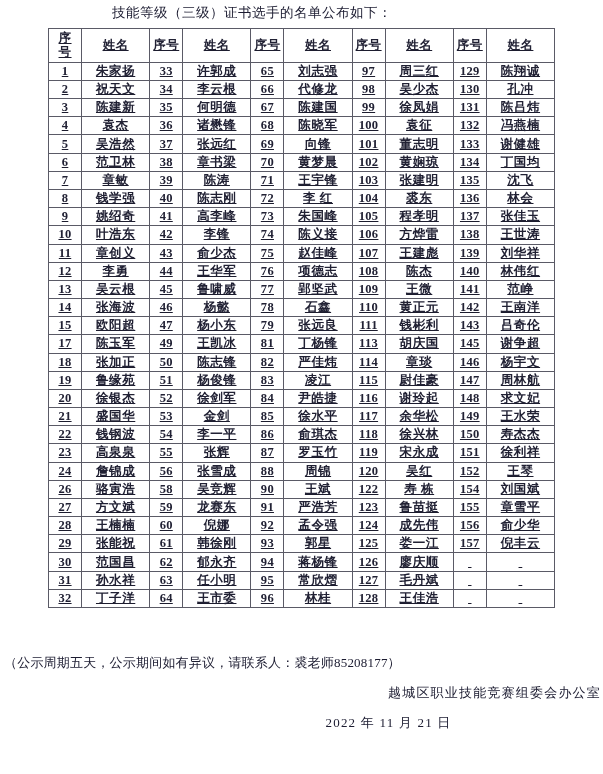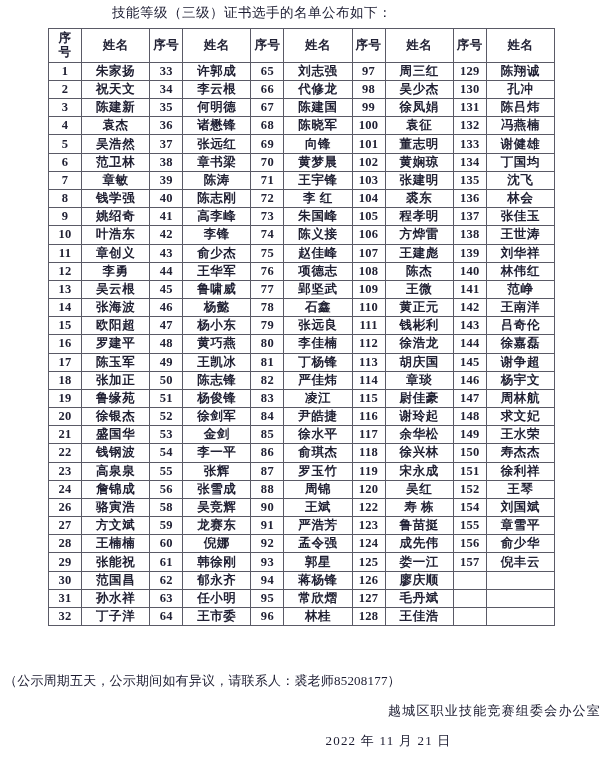--- a/index.html
+++ b/index.html
@@ -34,20 +34,21 @@
   .table-wrap {
     margin-top: 5px;
     padding-left: 48px;
     padding-right: 48px;
   }
   table.roster {
     border-collapse: collapse;
     table-layout: fixed;
     width: 507px;
     border: 1.6px solid #3a3a48;
+    text-decoration: underline;
   }
   table.roster td, table.roster th {
     border: 1px solid #5a5a66;
     text-align: center;
     vertical-align: middle;
     font-size: 12.5px;
     line-height: 15px;
     height: 16.4px;
     padding: 0.4px 1px;
     font-weight: 600;
@@ -305,32 +306,20 @@
             <td class="idx">47</td>
             <td class="name">杨小东</td>
             <td class="idx">79</td>
             <td class="name">张远良</td>
             <td class="idx">111</td>
             <td class="name">钱彬利</td>
             <td class="idx">143</td>
             <td class="name">吕奇伦</td>
           </tr>
           <tr>
-            <td class="idx">16</td>
-            <td class="name">罗建平</td>
-            <td class="idx">48</td>
-            <td class="name">黄巧燕</td>
-            <td class="idx">80</td>
-            <td class="name">李佳楠</td>
-            <td class="idx">112</td>
-            <td class="name">徐浩龙</td>
-            <td class="idx">144</td>
-            <td class="name">徐嘉磊</td>
-          </tr>
-          <tr>
             <td class="idx">17</td>
             <td class="name">陈玉军</td>
             <td class="idx">49</td>
             <td class="name">王凯冰</td>
             <td class="idx">81</td>
             <td class="name">丁杨锋</td>
             <td class="idx">113</td>
             <td class="name">胡庆国</td>
             <td class="idx">145</td>
             <td class="name">谢争超</td>

